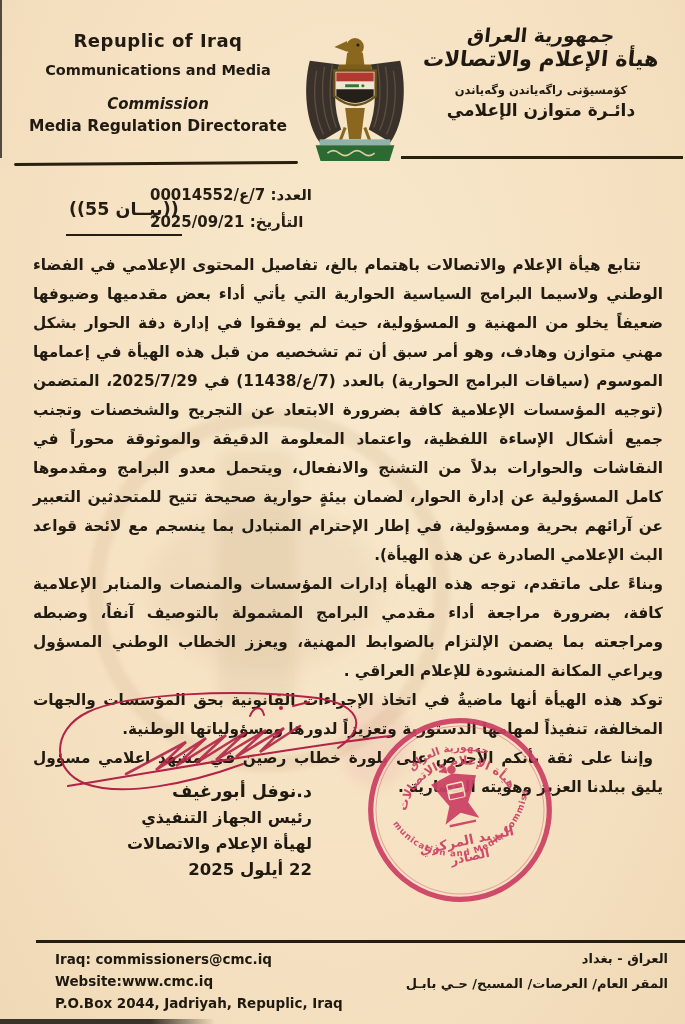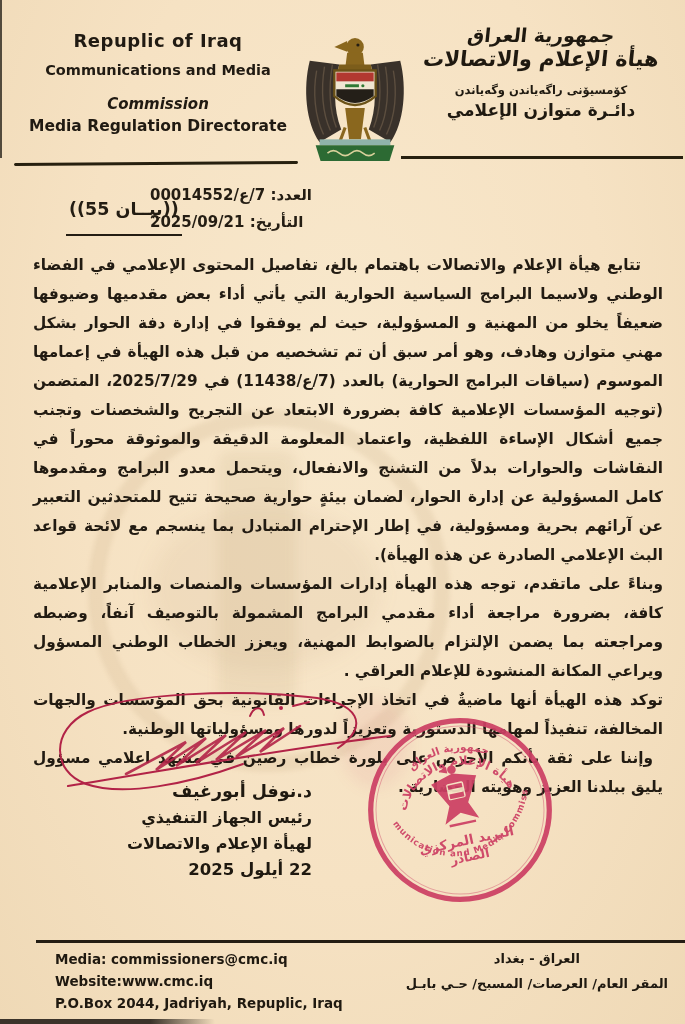--- a/index.html
+++ b/index.html
@@ -51,21 +51,21 @@
             font-weight:bold; color:#1f1910;}
   .sigblock .sname{font-size:17.5px; margin-bottom:7px;}
   .sigblock .st1{font-size:16px; margin-bottom:7px;}
   .sigblock .st2{font-size:16px; margin-bottom:7px;}
   .sigblock .sdate{font-size:16.5px;}
   
   .stamp{position:absolute; left:364px; top:714px; transform:rotate(-12deg); opacity:.93;}
   
   .foot-rule{position:absolute; left:36px; top:940px; width:649px; height:3px; background:#241d13;}
   .foot-en{position:absolute; left:55px; top:948px; font-weight:bold; font-size:13.5px; line-height:22px; color:#1f1910;}
-  .foot-ar{position:absolute; right:17px; top:946px; direction:rtl; text-align:center; font-weight:bold;
+  .foot-ar{position:absolute; right:17px; top:946px; direction:rtl; text-align:right; font-weight:bold;
            font-size:13px; line-height:25px; color:#1f1910;}
 </style>
 </head>
 <body>
 
 <div class="page">
 
   <div class="edge-left"></div>
   <div class="wm-ring"></div>
   <div class="wm-core"></div>
@@ -178,21 +178,21 @@
       <rect x="92.5" y="72.5" width="15" height="4.5"></rect>
       <rect x="92.5" y="82" width="15" height="5"></rect>
       <rect x="86" y="113" width="28" height="2.6"></rect>
     </g>
     <text x="100" y="137" text-anchor="middle" font-size="14" font-weight="bold" fill="#cd4064">البريد المركزي</text>
     <text x="100" y="154" text-anchor="middle" font-size="13" font-weight="bold" fill="#cd4064">الصادر</text>
   </svg>
 
   <div class="foot-rule"></div>
   <div class="foot-en">
-    <div>Media: commissioners@cmc.iq</div>
+    <div>Iraq: commissioners@cmc.iq</div>
     <div>Website:www.cmc.iq</div>
     <div>P.O.Box 2044, Jadriyah, Repuplic, Iraq</div>
   </div>
   <div class="foot-ar">
     <div>العراق - بغداد</div>
     <div>المقر العام/ العرصات/ المسبح/ حـي بابـل</div>
   </div>
 
   <div class="edge-bottom"></div>
 </div>

